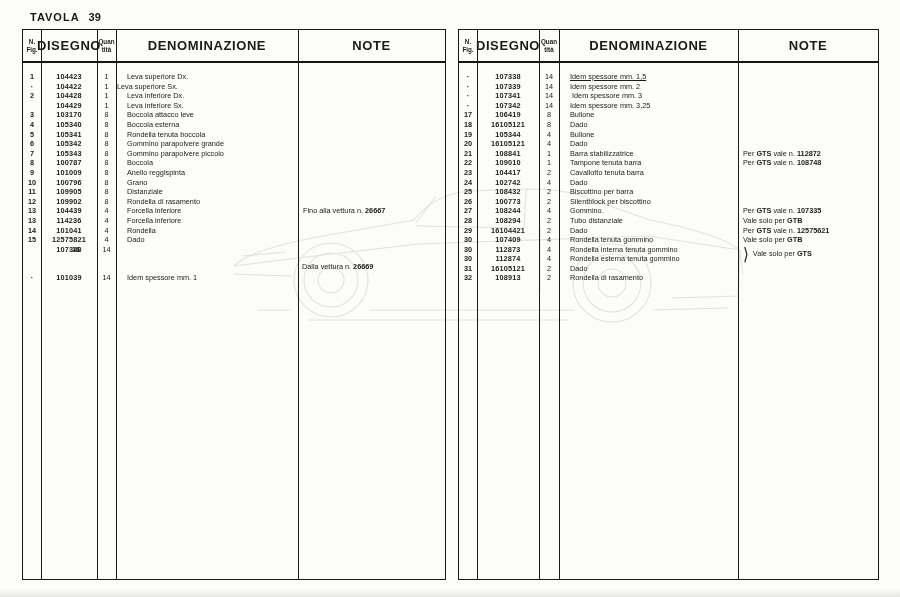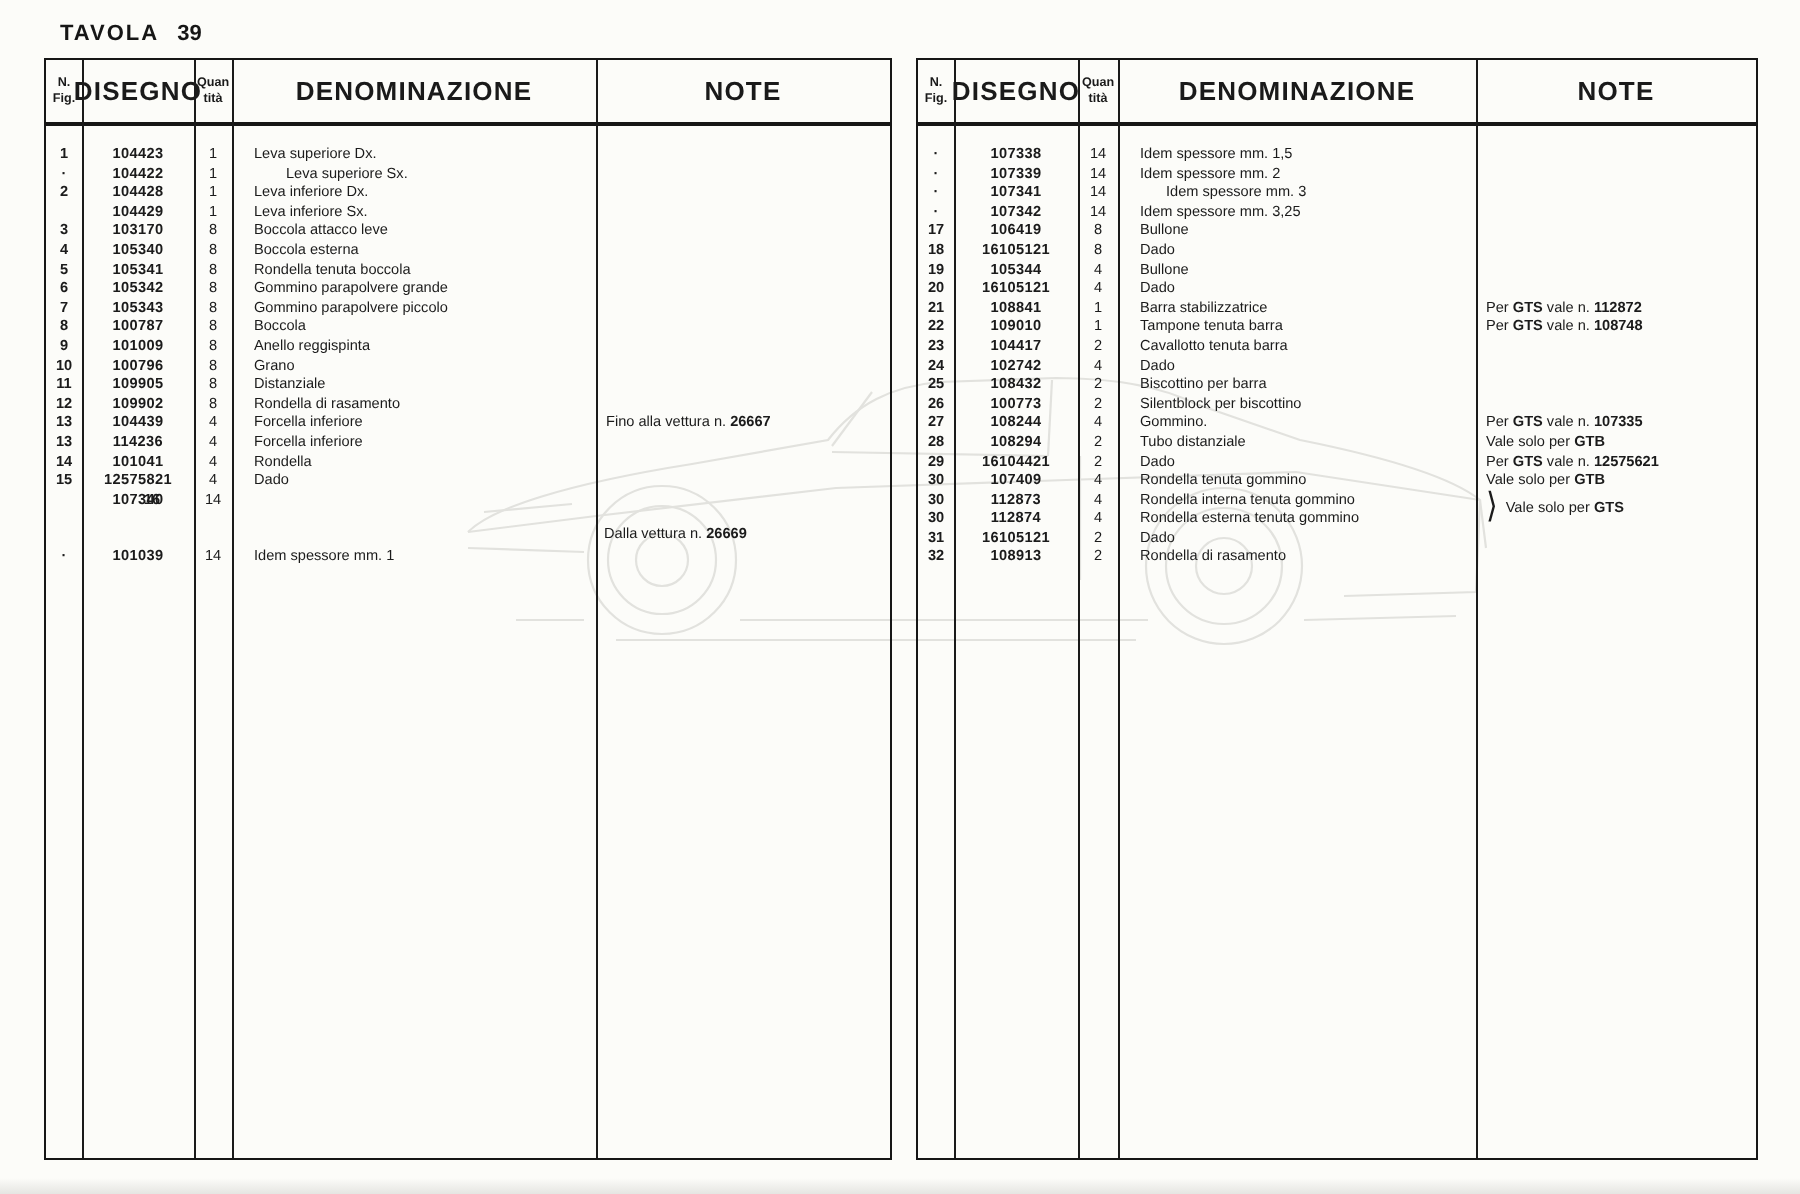--- a/index.html
+++ b/index.html
@@ -130,21 +130,21 @@
           <div class="cell c-dis" style="left: 18px; width: 56px;">104423</div>
           <div class="cell c-qty" style="left: 74px; width: 19px;">1</div>
           <div class="cell c-den" style="left: 104px;">
             <span class="ln">Leva superiore Dx.</span>
           </div>
         </div>
         <div class="trow" style="height: 9.6px;">
           <div class="cell c-fig" style="left: 0px; width: 18px;">·</div>
           <div class="cell c-dis" style="left: 18px; width: 56px;">104422</div>
           <div class="cell c-qty" style="left: 74px; width: 19px;">1</div>
-          <div class="cell c-den" style="left: 120px;">
+          <div class="cell c-den" style="left: 94px;">
             <span class="ln">Leva superiore Sx.</span>
           </div>
         </div>
         <div class="trow" style="height: 9.6px;">
           <div class="cell c-fig" style="left: 0px; width: 18px;">2</div>
           <div class="cell c-dis" style="left: 18px; width: 56px;">104428</div>
           <div class="cell c-qty" style="left: 74px; width: 19px;">1</div>
           <div class="cell c-den" style="left: 104px;">
             <span class="ln">Leva inferiore Dx.</span>
           </div>
@@ -309,37 +309,37 @@
       </div>
       <div class="hcell h-note">
         <span class="h-main">NOTE</span>
       </div>
     </div>
     <div class="tbody" id="tbody-right">
         <div class="trow" style="height: 9.6px;">
           <div class="cell c-fig" style="left: 0px; width: 18px;">·</div>
           <div class="cell c-dis" style="left: 18px; width: 62px;">107338</div>
           <div class="cell c-qty" style="left: 80px; width: 20px;">14</div>
-          <div class="cell c-den" style="left: 111px;">
+          <div class="cell c-den" style="left: 111px; text-decoration: underline;">
             <span class="ln">Idem spessore mm. 1,5</span>
           </div>
         </div>
         <div class="trow" style="height: 9.6px;">
           <div class="cell c-fig" style="left: 0px; width: 18px;">·</div>
           <div class="cell c-dis" style="left: 18px; width: 62px;">107339</div>
           <div class="cell c-qty" style="left: 80px; width: 20px;">14</div>
           <div class="cell c-den" style="left: 111px;">
             <span class="ln">Idem spessore mm. 2</span>
           </div>
         </div>
         <div class="trow" style="height: 9.6px;">
           <div class="cell c-fig" style="left: 0px; width: 18px;">·</div>
           <div class="cell c-dis" style="left: 18px; width: 62px;">107341</div>
           <div class="cell c-qty" style="left: 80px; width: 20px;">14</div>
-          <div class="cell c-den" style="left: 124px;">
+          <div class="cell c-den" style="left: 113px;">
             <span class="ln">Idem spessore mm. 3</span>
           </div>
         </div>
         <div class="trow" style="height: 9.6px;">
           <div class="cell c-fig" style="left: 0px; width: 18px;">·</div>
           <div class="cell c-dis" style="left: 18px; width: 62px;">107342</div>
           <div class="cell c-qty" style="left: 80px; width: 20px;">14</div>
           <div class="cell c-den" style="left: 111px;">
             <span class="ln">Idem spessore mm. 3,25</span>
           </div>

